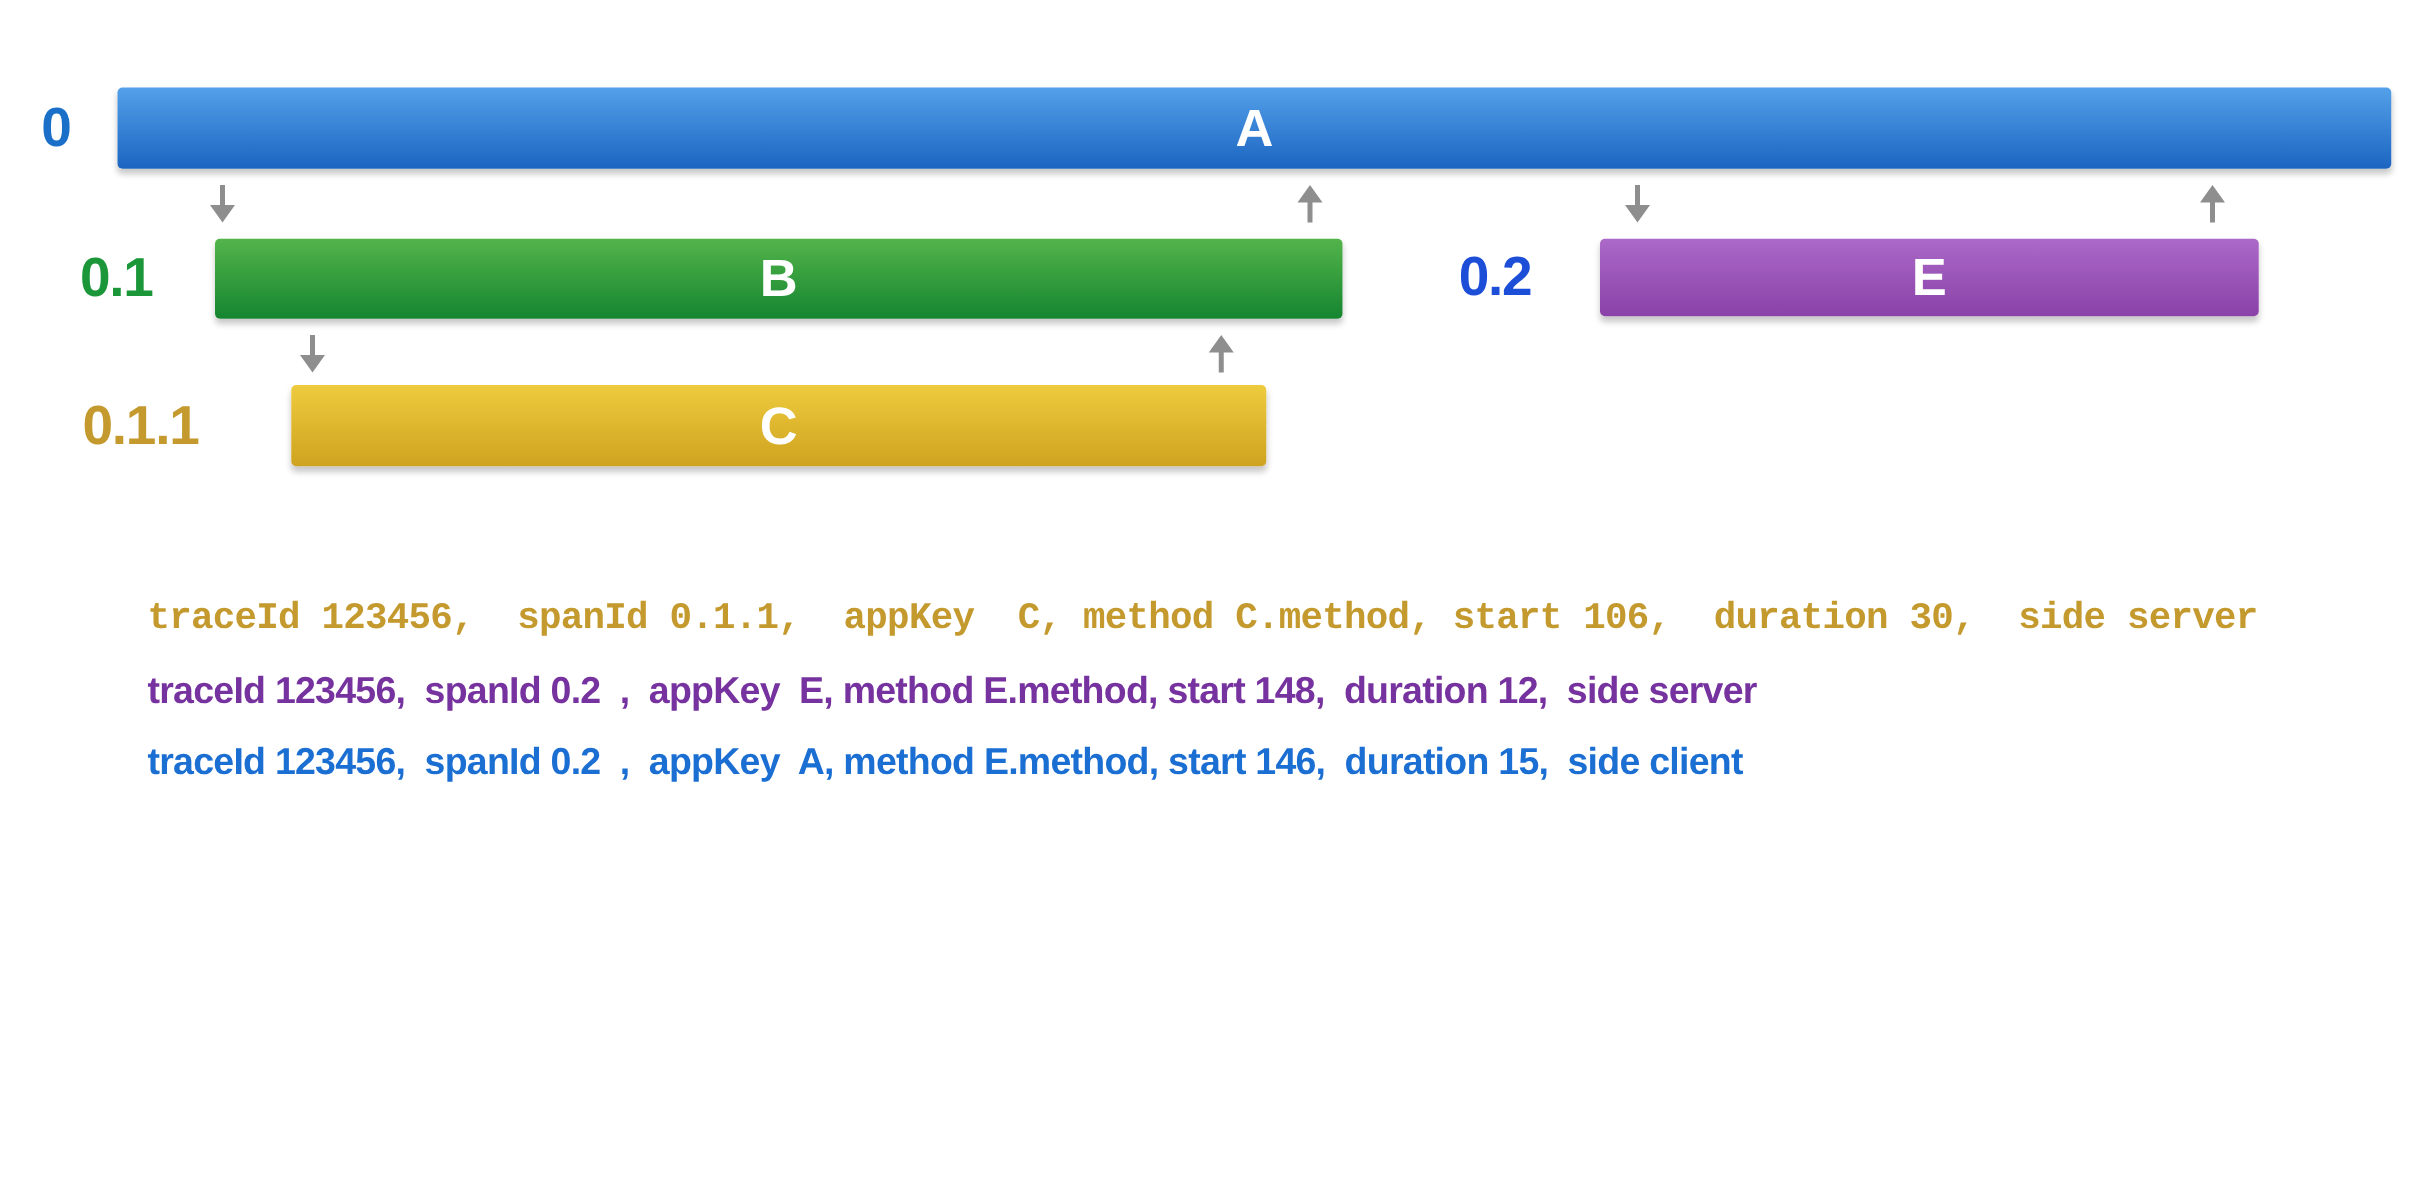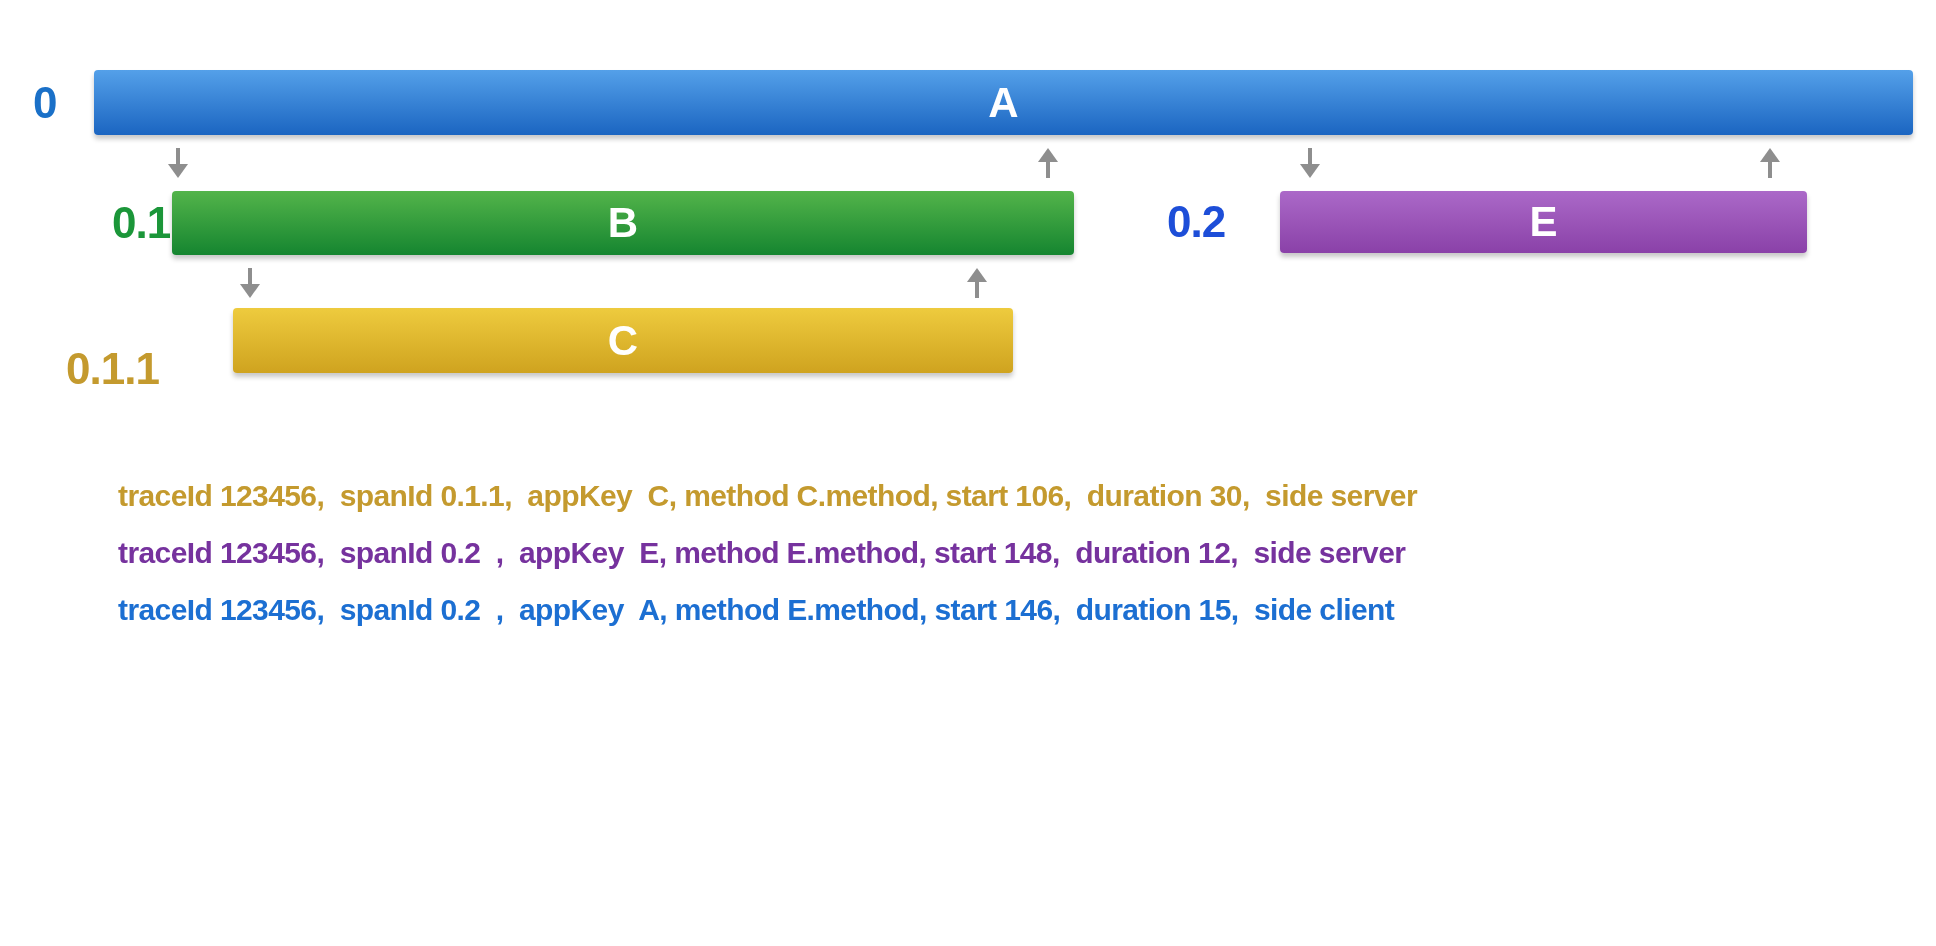--- a/index.html
+++ b/index.html
@@ -15,21 +15,21 @@
   }
   .bar-a{left:94px; top:70px; width:1819px;height:65px;line-height:65px;}
   .bar-b{left:172px;top:191px;width:902px; height:64px;line-height:64px;}
   .bar-e{left:1280px;top:191px;width:527px;height:62px;line-height:62px;}
   .bar-c{left:233px;top:308px;width:780px; height:65px;line-height:65px;}
   
   .rlabel{position:absolute;font-weight:bold;font-size:44px;letter-spacing:-1px;}
   .rl-0  {left:33px;  top:70px; line-height:65px;}
   .rl-01 {left:64px;  top:191px;line-height:64px;}
   .rl-02 {left:1167px;top:191px;line-height:62px;}
-  .rl-011{left:66px;  top:308px;line-height:65px;margin-top:28px;}
+  .rl-011{left:66px;  top:308px;line-height:65px;}
   
   .arrow{position:absolute;width:20px;height:30px;}
   .arrow .stem{position:absolute;left:8px;width:4px;height:17px;background:#8e8e8e;}
   .arrow .head{position:absolute;left:0;width:0;height:0;
                border-left:10px solid transparent;border-right:10px solid transparent;}
   .arrow.down .stem{top:0;}
   .arrow.down .head{top:16px;border-top:14px solid #8e8e8e;}
   .arrow.up .head{top:0;border-bottom:14px solid #8e8e8e;}
   .arrow.up .stem{top:13px;}
   .ar-b-start{left:168px; top:148px;}
@@ -65,21 +65,21 @@
   </div>
   <div class="arrow down ar-e-start">
     <div class="stem"></div>
     <div class="head"></div>
   </div>
   <div class="arrow up ar-e-end">
     <div class="stem"></div>
     <div class="head"></div>
   </div>
 
-  <span class="rlabel rl-01" style="color: rgb(27, 150, 57); margin-left: 48px;">0.1</span>
+  <span class="rlabel rl-01" style="color: rgb(27, 150, 57);">0.1</span>
   <div class="bar bar-b" style="color: rgb(255, 255, 255); background-image: linear-gradient(rgb(83, 180, 74), rgb(21, 133, 48));">
     <span>B</span>
   </div>
 
   <span class="rlabel rl-02" style="color: #1d4ed8;">0.2</span>
   <div class="bar bar-e" style="color: rgb(255, 255, 255); background-image: linear-gradient(rgb(171, 105, 200), rgb(138, 65, 168));">
     <span>E</span>
   </div>
 
   <div class="arrow down ar-c-start">
@@ -90,18 +90,18 @@
     <div class="stem"></div>
     <div class="head"></div>
   </div>
 
   <span class="rlabel rl-011" style="color: rgb(196, 154, 46);">0.1.1</span>
   <div class="bar bar-c" style="color: rgb(255, 255, 255); background-image: linear-gradient(rgb(238, 203, 62), rgb(207, 163, 31));">
     <span>C</span>
   </div>
 
   <div class="log">
-    <div class="log-line" style="color: rgb(196, 154, 46);">traceId 123456,  spanId 0.1.1,  appKey  C, method C.method, start 106,  duration 30,  side server</div>
+    <div class="log-line" style="color: rgb(196, 154, 46); font-family: Liberation Mono, monospace;">traceId 123456,  spanId 0.1.1,  appKey  C, method C.method, start 106,  duration 30,  side server</div>
     <div class="log-line" style="color: rgb(118, 50, 158);">traceId 123456,  spanId 0.2  ,  appKey  E, method E.method, start 148,  duration 12,  side server</div>
     <div class="log-line" style="color: rgb(28, 111, 210);">traceId 123456,  spanId 0.2  ,  appKey  A, method E.method, start 146,  duration 15,  side client</div>
   </div>
 
 </div>
 
 </body></html>

